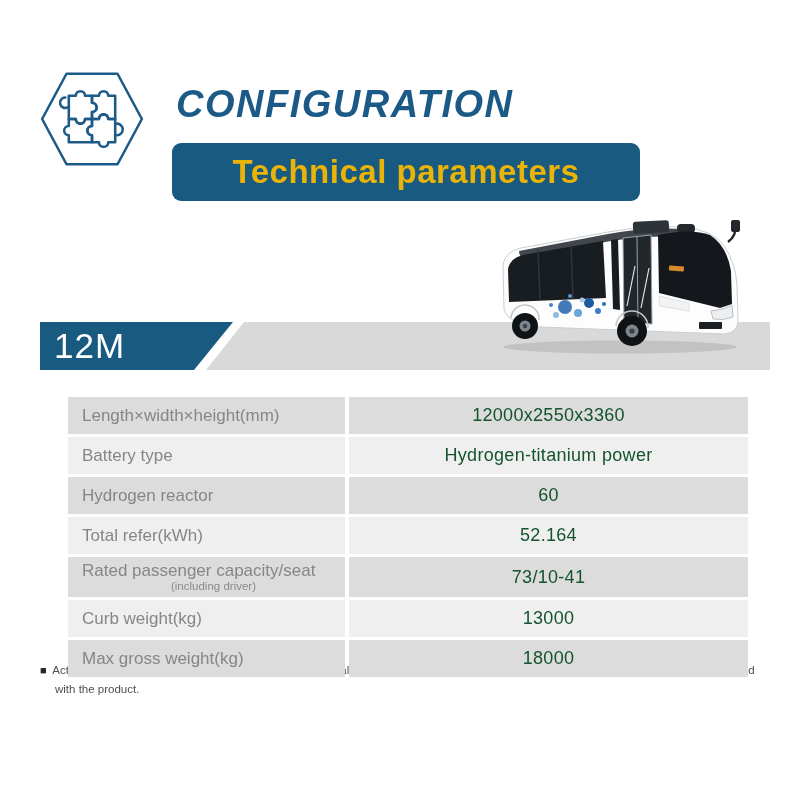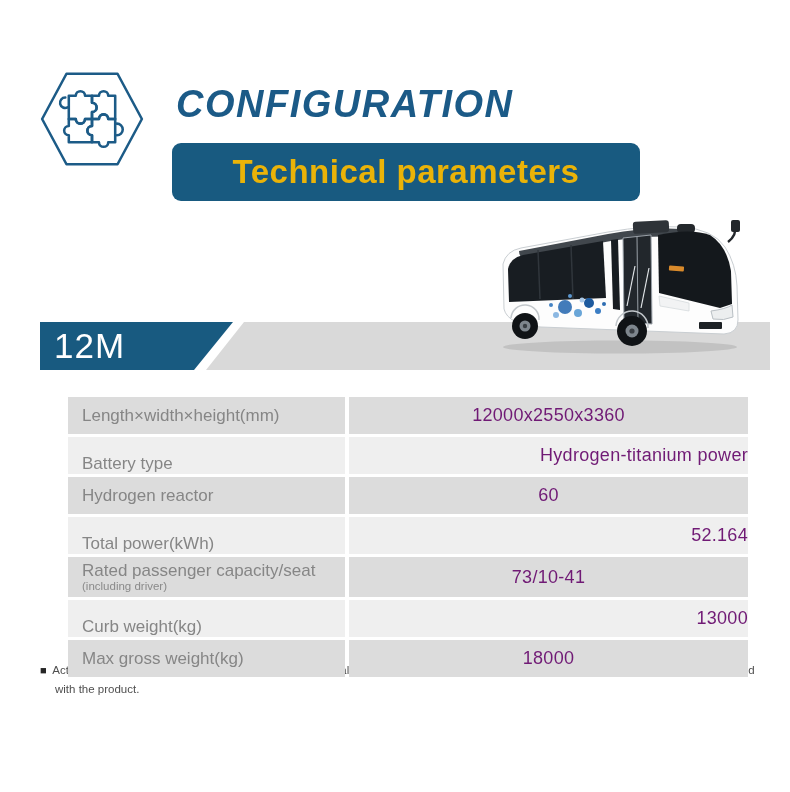--- a/index.html
+++ b/index.html
@@ -47,27 +47,27 @@
   .spec-table {
     position:absolute; left:40px; top:397px; width:708px;
     display:flex; flex-direction:column; gap:3px; z-index:2;
   }
   .t-row { display:flex; gap:4px; height:37px;padding-left:28px; }
   .t-row.tall { height:40px; }
   .t-label {
     width:277px; display:flex; flex-direction:column; justify-content:center;
     padding-left:14px; color:#868686; font-size:17px; line-height:1.15;
   }
-  .t-sub { font-size:11.5px; color:#8a8a8a; }
+  .t-sub { font-size:11.5px; color:#8a8a8a;text-align:center; }
   .t-value {
     flex:1; display:flex; align-items:center; justify-content:center;
-    color:#701a75; font-size:18px; letter-spacing:0.3px;
+    color:#14532d; font-size:18px; letter-spacing:0.3px;
   }
   .t-row.dark  .t-label, .t-row.dark  .t-value { background:#dcdcdc; }
-  .t-row.light .t-label, .t-row.light .t-value { background:#efefef;justify-content:flex-end; }
+  .t-row.light .t-label, .t-row.light .t-value { background:#efefef; }
 
   
   .footnote {
     position:absolute; left:40px; top:661px; width:726px;
     font-size:11.5px; color:#4f4f4f; line-height:1.6;
     padding-left:15px; text-indent:-15px;
   }
   .footnote .bullet { color:#262626; font-size:11px; margin-right:3px; }
 </style>
 </head>
@@ -170,21 +170,21 @@
 
     <div class="t-row dark">
       <div class="t-label">
           <span>Hydrogen reactor</span>
         </div>
       <div class="t-value">60</div>
     </div>
 
     <div class="t-row light">
       <div class="t-label">
-          <span>Total power(kWh)</span>
+          <span>Total refer(kWh)</span>
         </div>
       <div class="t-value">52.164</div>
     </div>
 
     <div class="t-row dark tall">
       <div class="t-label">
         <span>Rated passenger capacity/seat</span>
         <span class="t-sub">(including driver)</span>
       </div>
       <div class="t-value">73/10-41</div>

